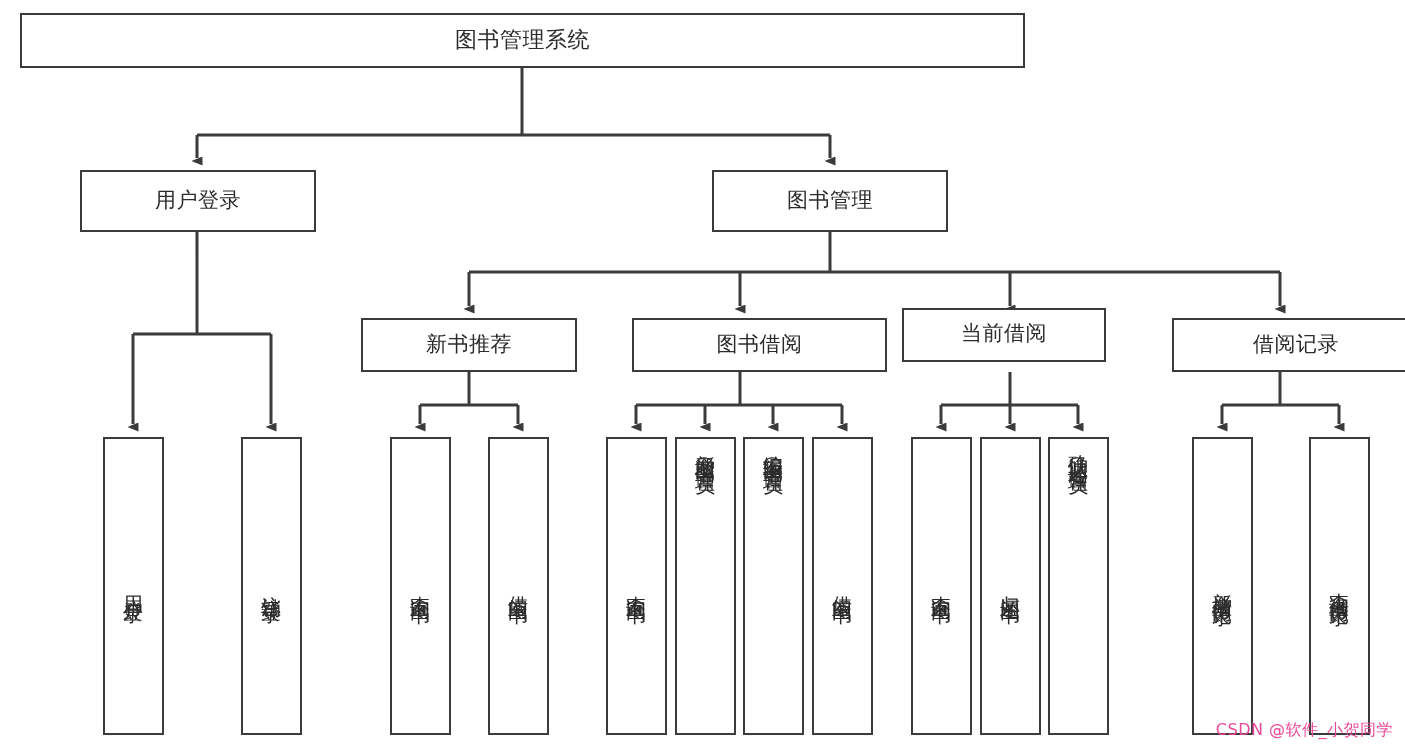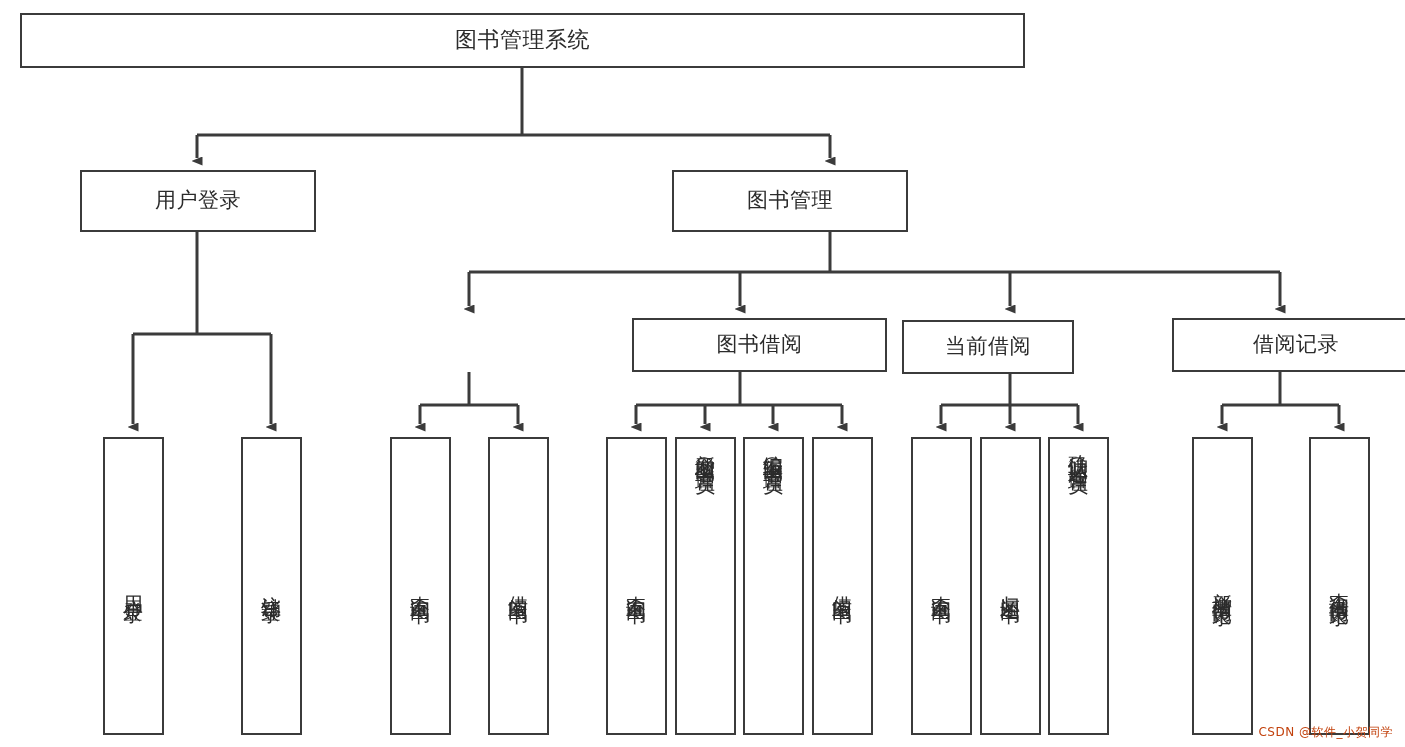--- a/index.html
+++ b/index.html
@@ -64,22 +64,22 @@
     line-height: 1;
     white-space: nowrap;
   }
   .node.leaf.centered {
     align-items: center;
   }
   .watermark {
     position: absolute;
     right: 12px;
     bottom: 6px;
-    font-size: 12px;
-    color: #c2410c;
+    font-size: 16px;
+    color: #ec4899;
     letter-spacing: 0.5px;
     z-index: 3;
     white-space: nowrap;
   }
 </style>
 </head>
 <body>
 
 <div id="canvas">
 
@@ -133,28 +133,31 @@
     </g>
   </svg>
 
   <div class="node horiz root" style="left:20px; top:13px; width:1005px; height:55px;">
     <span class="node-label">图书管理系统</span>
   </div>
 
   <div class="node horiz" style="left:80px; top:170px; width:236px; height:62px;">
     <span class="node-label">用户登录</span>
   </div>
-  <div class="node horiz" style="left:672px; top:170px; width:236px; height:62px;">
+  <div class="node horiz" style="left:712px; top:170px; width:236px; height:62px;">
     <span class="node-label">图书管理</span>
   </div>
 
+  <div class="node horiz" style="left:361px; top:318px; width:216px; height:54px;">
+    <span class="node-label">新书推荐</span>
+  </div>
   <div class="node horiz" style="left:632px; top:318px; width:255px; height:54px;">
     <span class="node-label">图书借阅</span>
   </div>
-  <div class="node horiz" style="left:902px; top:320px; width:172px; height:54px;">
+  <div class="node horiz" style="left:902px; top:308px; width:204px; height:54px;font-family:Liberation Mono, monospace;">
     <span class="node-label">当前借阅</span>
   </div>
   <div class="node horiz" style="left:1172px; top:318px; width:248px; height:54px;">
     <span class="node-label">借阅记录</span>
   </div>
 
   <div class="node leaf centered" style="left:103px; top:437px; width:61px; height:298px;">
     <span class="node-label">用户登录</span>
   </div>
   <div class="node leaf centered" style="left:241px; top:437px; width:61px; height:298px;">

